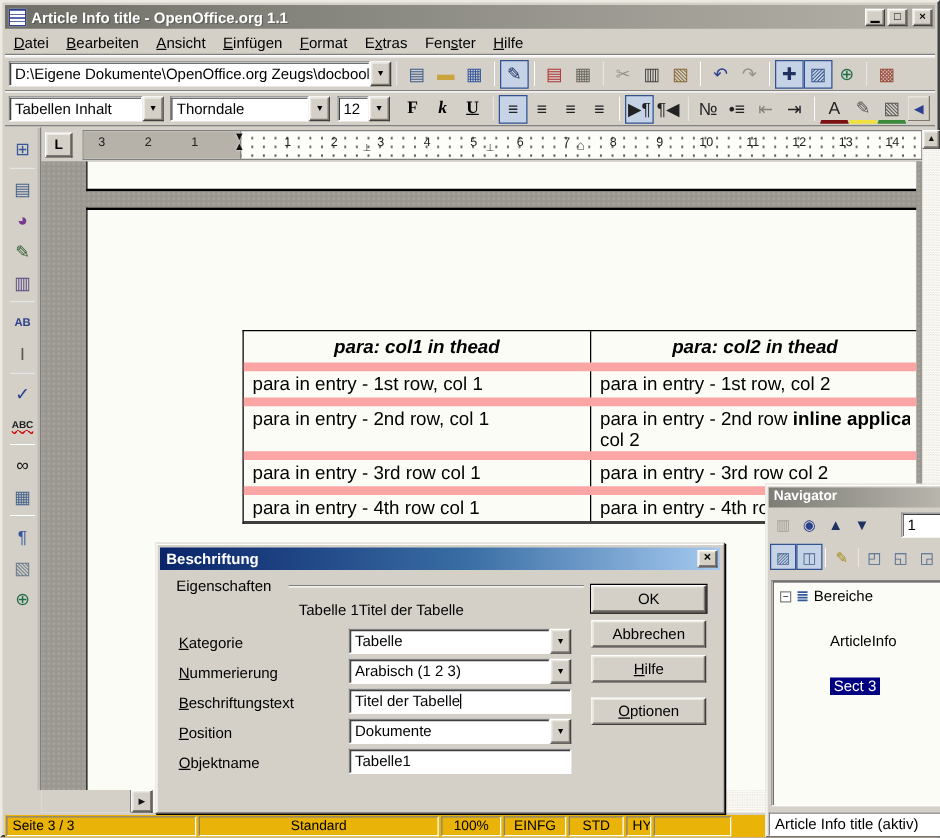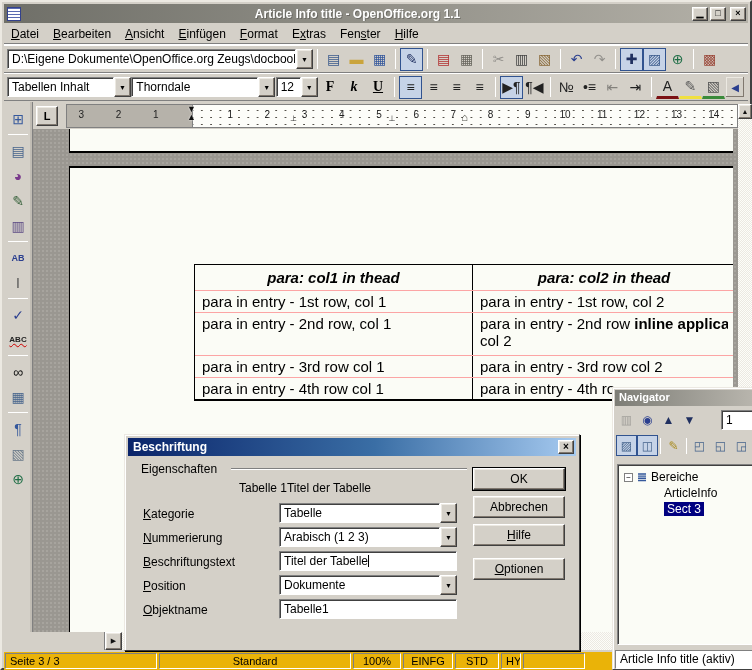--- a/index.html
+++ b/index.html
@@ -12,21 +12,21 @@
             box-shadow: inset -1px -1px 0 #80786f, inset 1px 1px 0 #ece9e2; }
 
   #window { position:absolute; inset:0; border:2px solid; border-color:#ece9e2 #404040 #404040 #ece9e2; background:#d4d0c8; }
 
   
   #titlebar { left:2px; top:2px; width:744px; height:19px;
     background:linear-gradient(90deg,#6f6f68,#b4b1a8); display:flex; align-items:center; padding:0 2px; }
   #titlebar .appicon { width:14px; height:14px; background:#fff; border:1px solid #33418c;
     background-image:repeating-linear-gradient(180deg,#5a6ab0 0 1px,transparent 1px 3px); margin:0 4px 0 1px; }
   #titlebar .ttext { color:#fff; font-weight:bold; font-size:12px; flex:1;
-    white-space:nowrap; overflow:hidden; text-shadow:1px 1px 0 rgba(0,0,0,.25);text-align:center; }
+    white-space:nowrap; overflow:hidden; text-shadow:1px 1px 0 rgba(0,0,0,.25); }
   .winbtn { width:16px; height:14px; font-size:9px; line-height:11px; text-align:center; color:#000; margin-left:2px; font-weight:bold; }
 
   
   #menubar { left:2px; top:22px; width:744px; height:20px; display:flex; align-items:center;
     border-bottom:1px solid #808080; box-shadow:0 1px 0 #ffffff; background:#d4d0c8; }
   .menu-item { padding:2px 7px; white-space:nowrap; }
   .menu-item u, .u { text-decoration:underline; }
 
   
   .hbar { left:2px; width:744px; height:28px; background:#d4d0c8; display:flex; align-items:center;
@@ -73,21 +73,21 @@
   
   #docarea { left:31px; top:127px; width:705px; height:503px; background:#9a9791; overflow:hidden;
     background-image:radial-gradient(circle,#a7a49e 1px,transparent 1.2px); background-size:4px 4px; }
   #page-prev { position:absolute; left:36px; top:0; width:664px; height:24px; background:#fbfcf6;
     border-left:1px solid #000; border-bottom:2px solid #000; }
   #page-cur { position:absolute; left:36px; top:37px; width:664px; height:466px; background:#fbfcf6;
     border-left:1px solid #000; border-top:2px solid #000; overflow:hidden; }
   
   #dtable { position:absolute; left:124px; top:96px; width:541px; border:1px solid #000; border-right:0;
     font-family:"Liberation Serif",serif; font-size:15px; color:#000; }
-  .trow { display:flex; border-bottom:1px solid #fca5a5; }
+  .trow { display:flex; border-bottom:7px solid #fca5a5; }
   .trow:last-child { border-bottom:1px solid #000; }
   .tcell { padding:2px 7px; overflow:hidden; white-space:nowrap; }
   .tc1 { width:278px; flex:0 0 278px; border-right:1px solid #000; }
   .tc2 { flex:1; }
   .thead .tcell { font-weight:bold; font-style:italic; text-align:center; padding:4px 7px; }
   .row-tall { height:43px; }
 
   
   #vscroll { left:736px; top:102px; width:14px; height:528px; background:#ece9e2;
     background-image:repeating-conic-gradient(#ece9e2 0 25%,#fdfdf9 0 50%); background-size:2px 2px; }
@@ -113,21 +113,21 @@
   .nav-row .tbsep { height:16px; margin:0 2px; }
   #nav-spin { position:absolute; left:108px; top:22px; width:40px; height:20px; display:flex; }
   #nav-spin .cval { flex:1; }
   #nav-tree { position:absolute; left:4px; top:76px; width:136px; height:181px; background:#fbfcf6;
     border:1px solid; border-color:#808080 #ffffff #ffffff #808080; box-shadow:inset 1px 1px 0 #404040;
     padding:4px 0 0 4px; font-size:12px; overflow:hidden; }
   .tree-item { display:flex; align-items:center; height:16px; white-space:nowrap; }
   .expander { width:9px; height:9px; border:1px solid #808080; background:#fff; font-size:8px; line-height:7px;
     text-align:center; margin:0 4px 0 2px; color:#000; }
   .sect-ico { color:#35589c; font-size:12px; margin-right:4px; font-weight:bold; }
-  .tree-indent { padding-left:42px; }
+  .tree-indent { padding-left:42px;margin-top:20px; }
   .tree-sel { background:#000080; color:#fff; padding:0 3px; }
   #nav-docsel { position:absolute; left:2px; top:262px; width:138px; height:19px; background:#fff;
     border:1px solid; border-color:#808080 #ffffff #ffffff #808080; font-size:12px; padding:1px 0 0 4px; white-space:nowrap; }
 
   
   #dialog { left:122px; top:432px; width:456px; height:217px; background:#d4d0c8;
     border:1px solid; border-color:#ece9e2 #404040 #404040 #ece9e2;
     box-shadow:inset 1px 1px 0 #ffffff, 1px 1px 0 #000; z-index:30; }
   #dlg-title { position:absolute; left:3px; top:3px; width:448px; height:18px;
     background:linear-gradient(90deg,#0a246a,#3a6ea5 55%,#a6caf0); color:#fff; font-weight:bold;
@@ -199,21 +199,21 @@
         <span class="tbico" style="color: rgb(156, 74, 60);">▩</span>
       </span>
   </div>
 
   <div id="toolbar-format" class="abs hbar">
     <div class="combo" style="width:124px">
       <span class="cval">Tabellen Inhalt</span>
       <span class="cbtn raised">▼</span>
     </div>
     <span style="width:7px"></span>
-    <div class="combo" style="width:144px">
+    <div class="combo" style="width:128px">
       <span class="cval">Thorndale</span>
       <span class="cbtn raised">▼</span>
     </div>
     <span style="width:7px"></span>
     <div class="combo" style="width:42px">
       <span class="cval">12</span>
       <span class="cbtn raised">▼</span>
     </div>
     <span style="width:8px"></span>
     <span class="fmt-btn" style="font-weight:bold;font-family:'Liberation Serif',serif">F</span>

